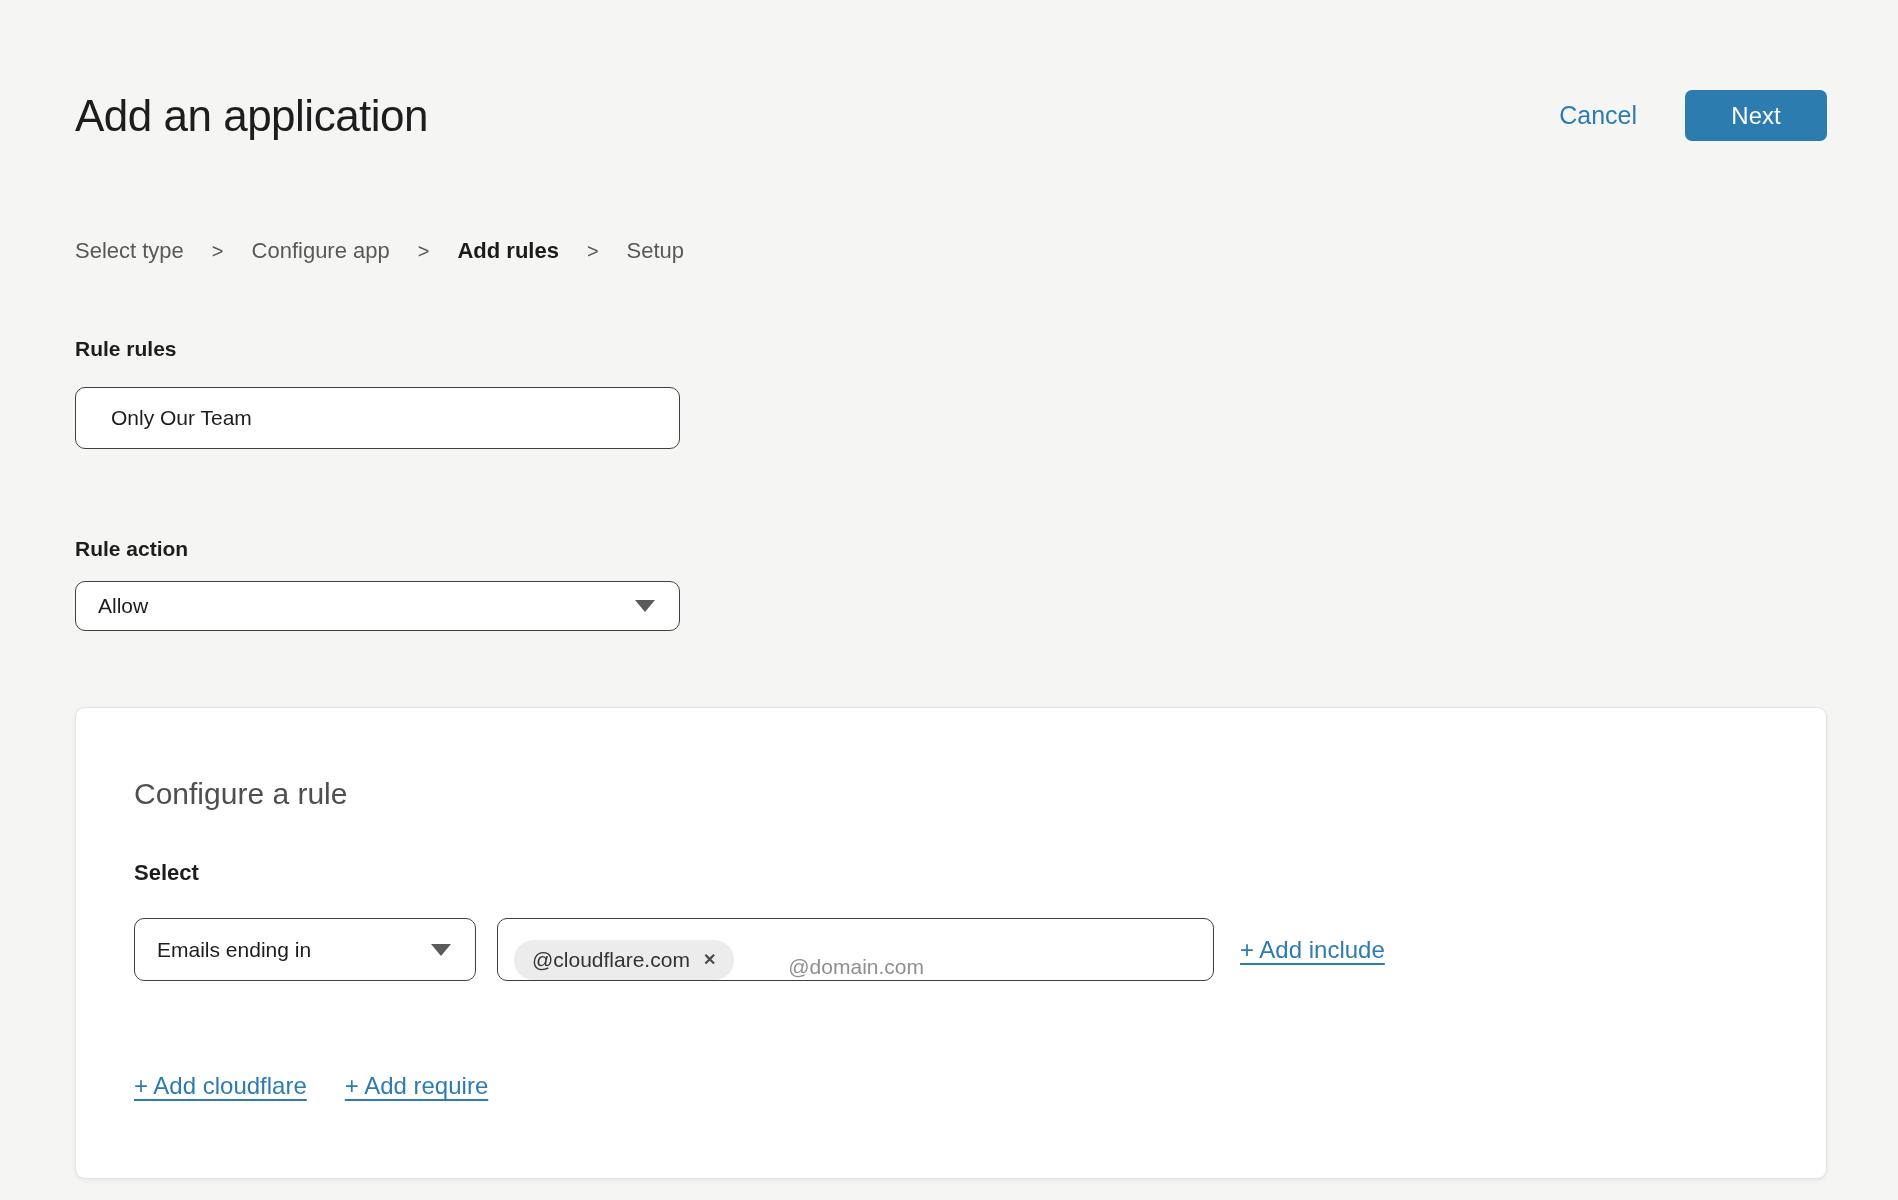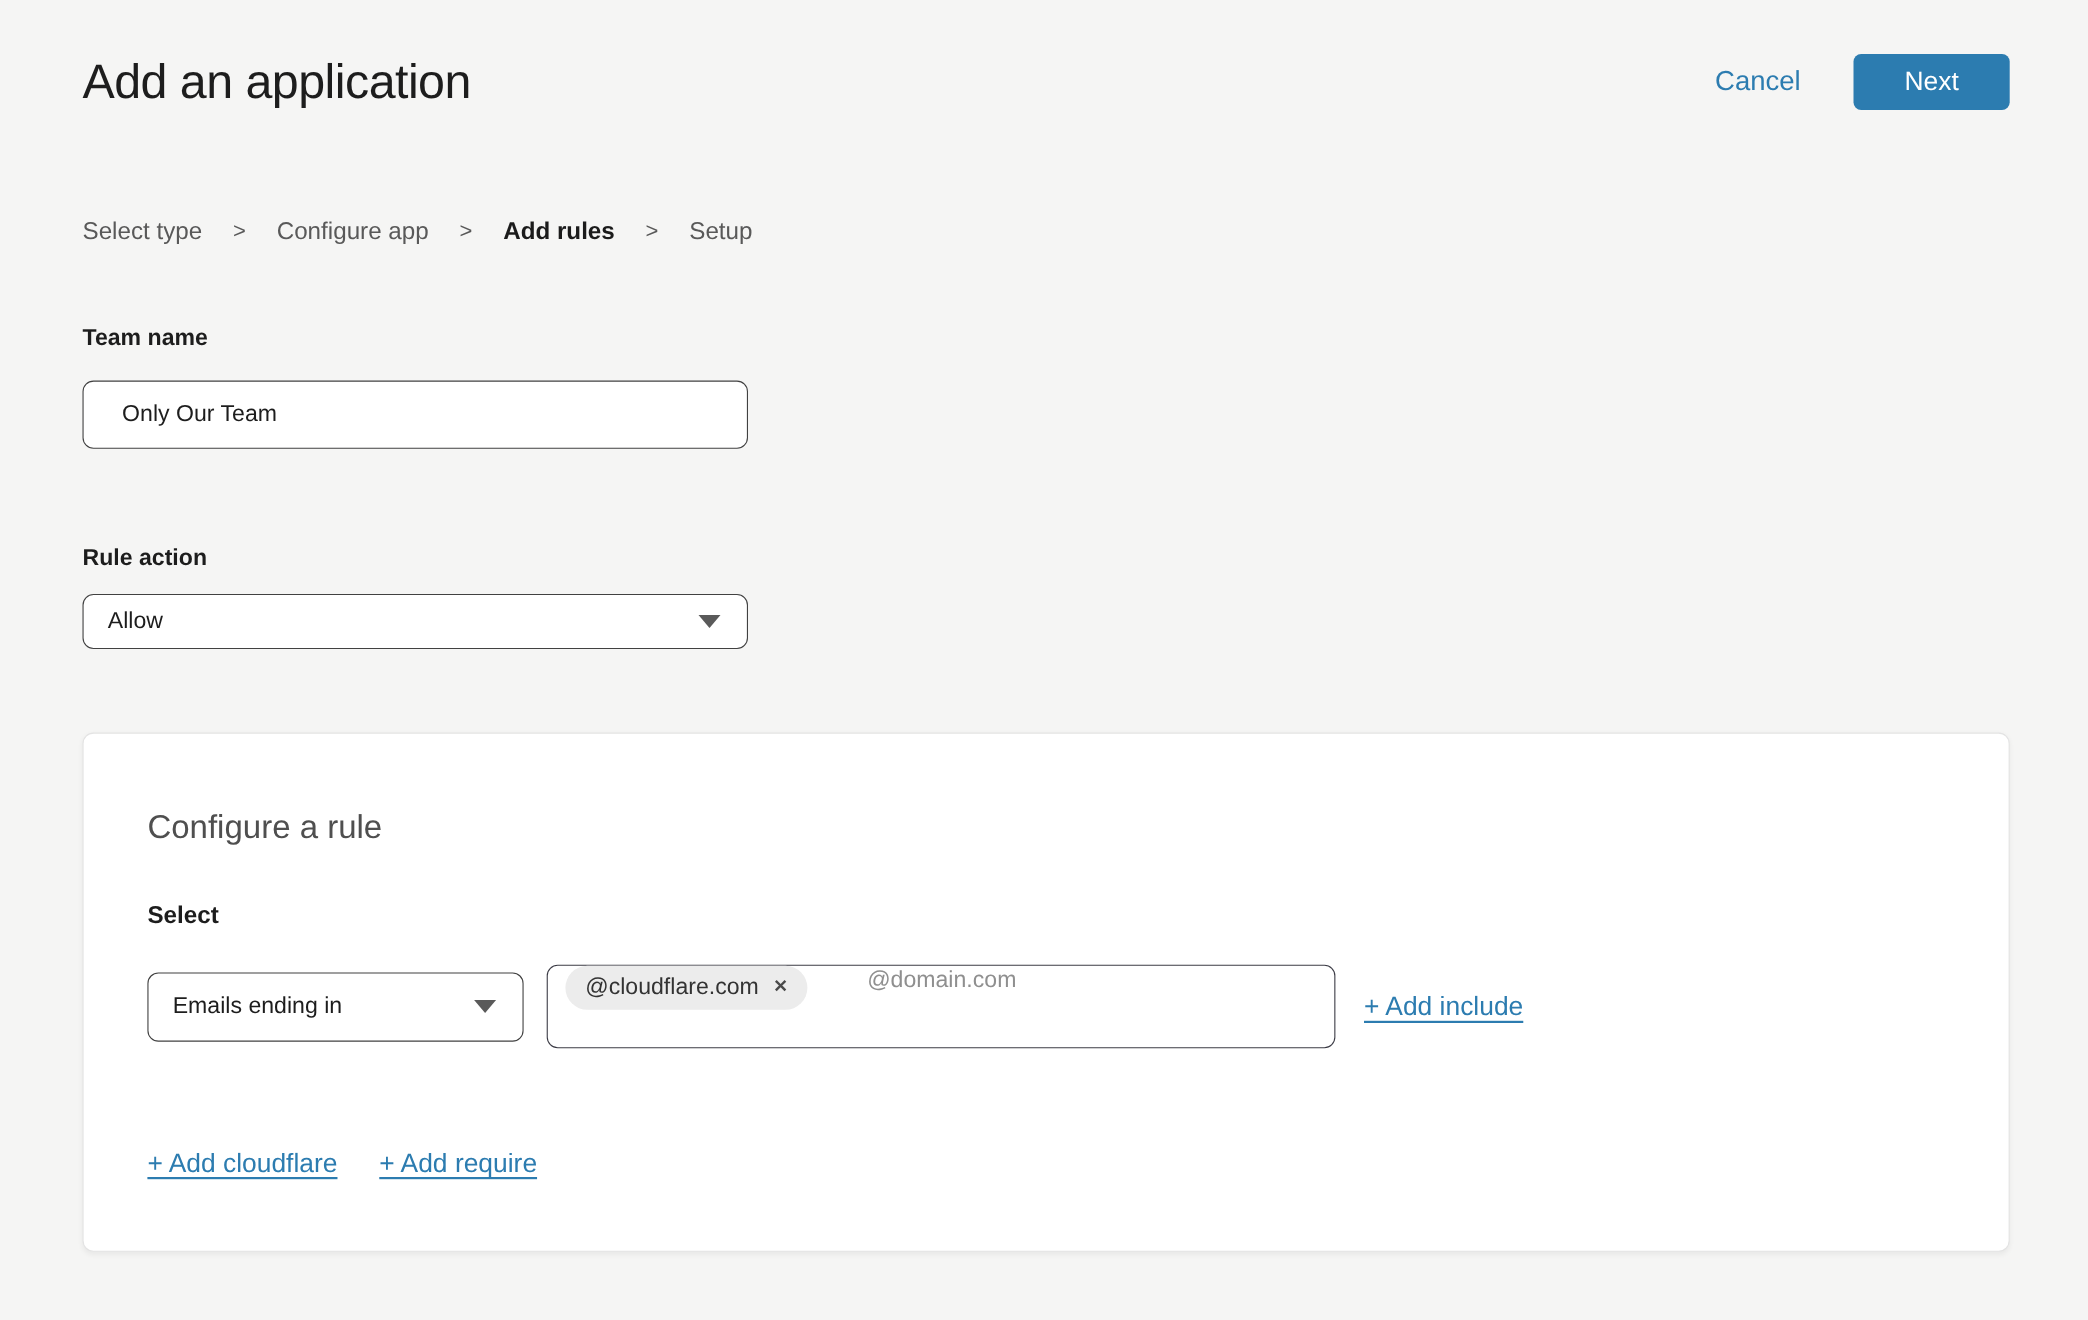--- a/index.html
+++ b/index.html
@@ -3,21 +3,21 @@
 <meta charset="utf-8">
 <style>
   html, body { margin: 0; padding: 0; }
   body {
     width: 1898px; height: 1200px;
     background: var(--page-background, #f5f5f5);
     font-family: "Liberation Sans", sans-serif;
     color: #1d1d1d;
     overflow: hidden;
   }
-  .page { padding: 48px 71px 0 75px; box-sizing: border-box; }
+  .page { padding: 48px 71px 0 75px; box-sizing: border-box; margin-top: 41px; }
 
   
   .header { display: flex; justify-content: space-between; align-items: center; }
   .page-title {
     margin: 0; font-size: 44px; font-weight: 400; line-height: 53px;
     letter-spacing: -0.5px; color: #1d1d1d;
   }
   .header-actions { display: flex; align-items: center; gap: 48px; }
   .cancel-link { font-size: 25px; color: var(--accent-blue, #2c7cb0); cursor: pointer; text-decoration: none; }
   .next-button {
@@ -63,23 +63,23 @@
     border: 1px solid #e3e3e3; border-radius: 10px;
     box-shadow: 0 2px 5px rgba(0,0,0,0.05);
     padding: 68px 58px 0 58px;
   }
   .card-title { margin: 0; font-size: 30px; line-height: 36px; font-weight: 400; color: #4f4f4f; }
   .include-label { margin-top: 48px; font-size: 22px; line-height: 26px; font-weight: 700; color: #1d1d1d; }
 
   .include-row { margin-top: 32px; display: flex; align-items: center; }
   .include-select { margin-top: 0; width: 342px; height: 63px; flex: none; }
   .tag-input {
-    margin-left: 21px; width: 717px; height: 76px; box-sizing: border-box; flex: none;
+    margin-left: 21px; width: 717px; height: 63px; box-sizing: border-box; flex: none;
     border: 1.5px solid #3c3c46; border-radius: 10px; background: #ffffff;
-    display: flex; align-items: flex-start; padding: 0 10px 0 16px; cursor: text;
+    display: flex; align-items: flex-end; padding: 16px 10px 0 16px; cursor: text;
   }
   .tag-chip {
     height: 40px; display: inline-flex; align-items: center; gap: 13px; flex: none;
     background: #ececec; border-radius: 20px; padding: 0 18px;
     font-size: 21px; color: #333333;
   }
   .tag-remove { font-size: 16px; font-weight: 700; color: #4a4a4a; cursor: pointer; line-height: 1; }
   .tag-text-input {
     margin-left: 52px; flex: 1; min-width: 50px;
     border: none; outline: none; background: transparent;
@@ -111,21 +111,21 @@
     <span class="crumb">Select type</span>
     <span class="sep">&gt;</span>
     <span class="crumb">Configure app</span>
     <span class="sep">&gt;</span>
     <span class="crumb active">Add rules</span>
     <span class="sep">&gt;</span>
     <span class="crumb">Setup</span>
   </nav>
 
   <div class="field rule-name-field">
-    <label class="field-label">Team name</label>
+    <label class="field-label">Rule rules</label>
     <input class="text-input" type="text" value="Only Our Team" style="">
   </div>
 
   <div class="field rule-action-field">
     <label class="field-label">Rule action</label>
     <div class="select">
       <span>Allow</span>
       <span class="caret"></span>
     </div>
   </div>

